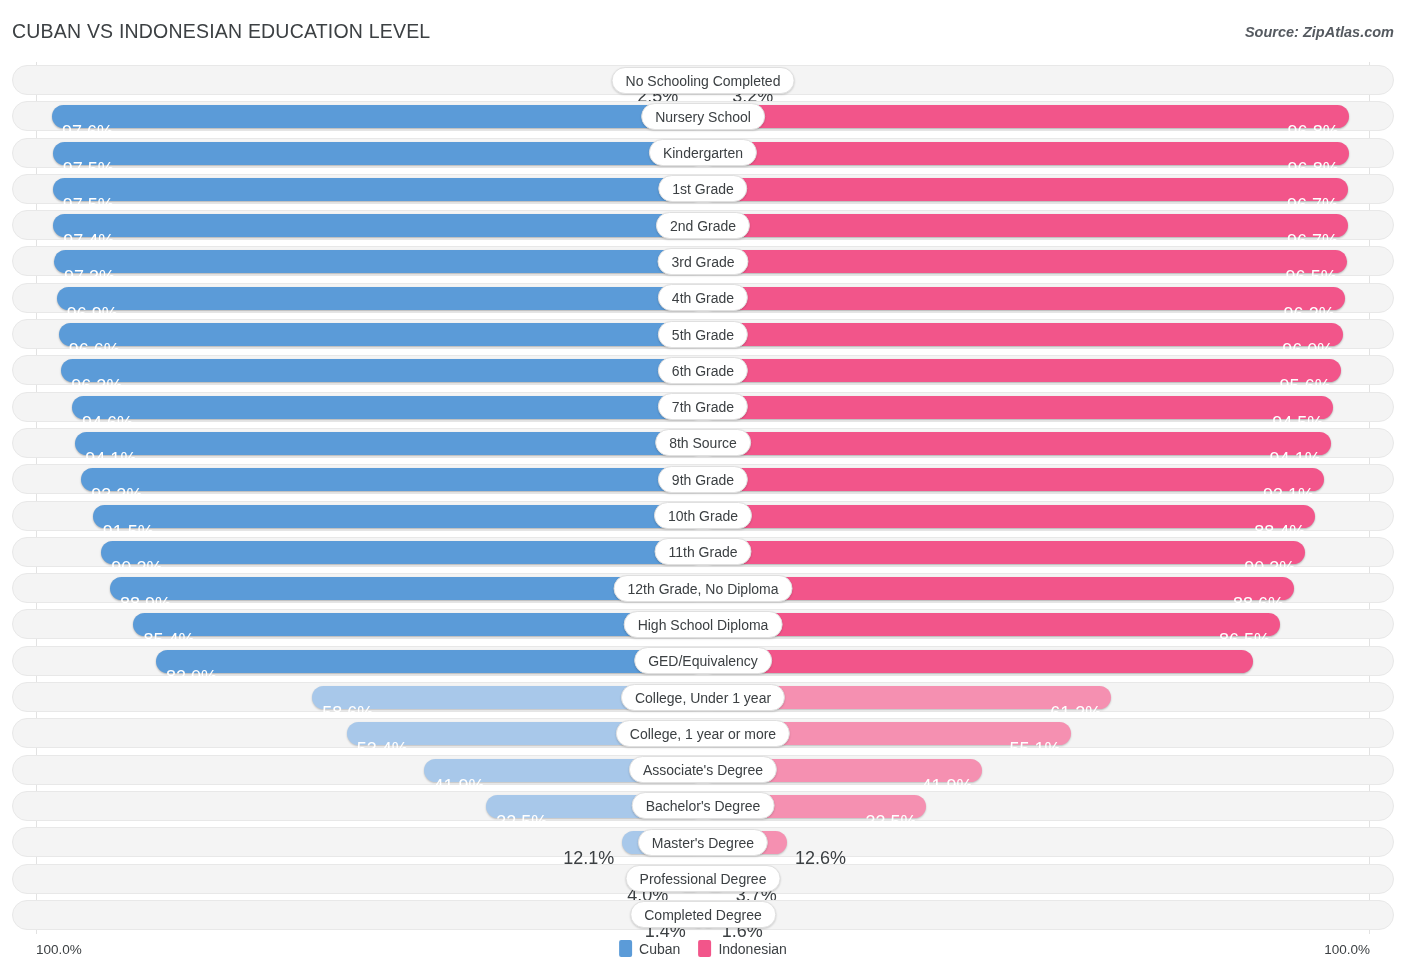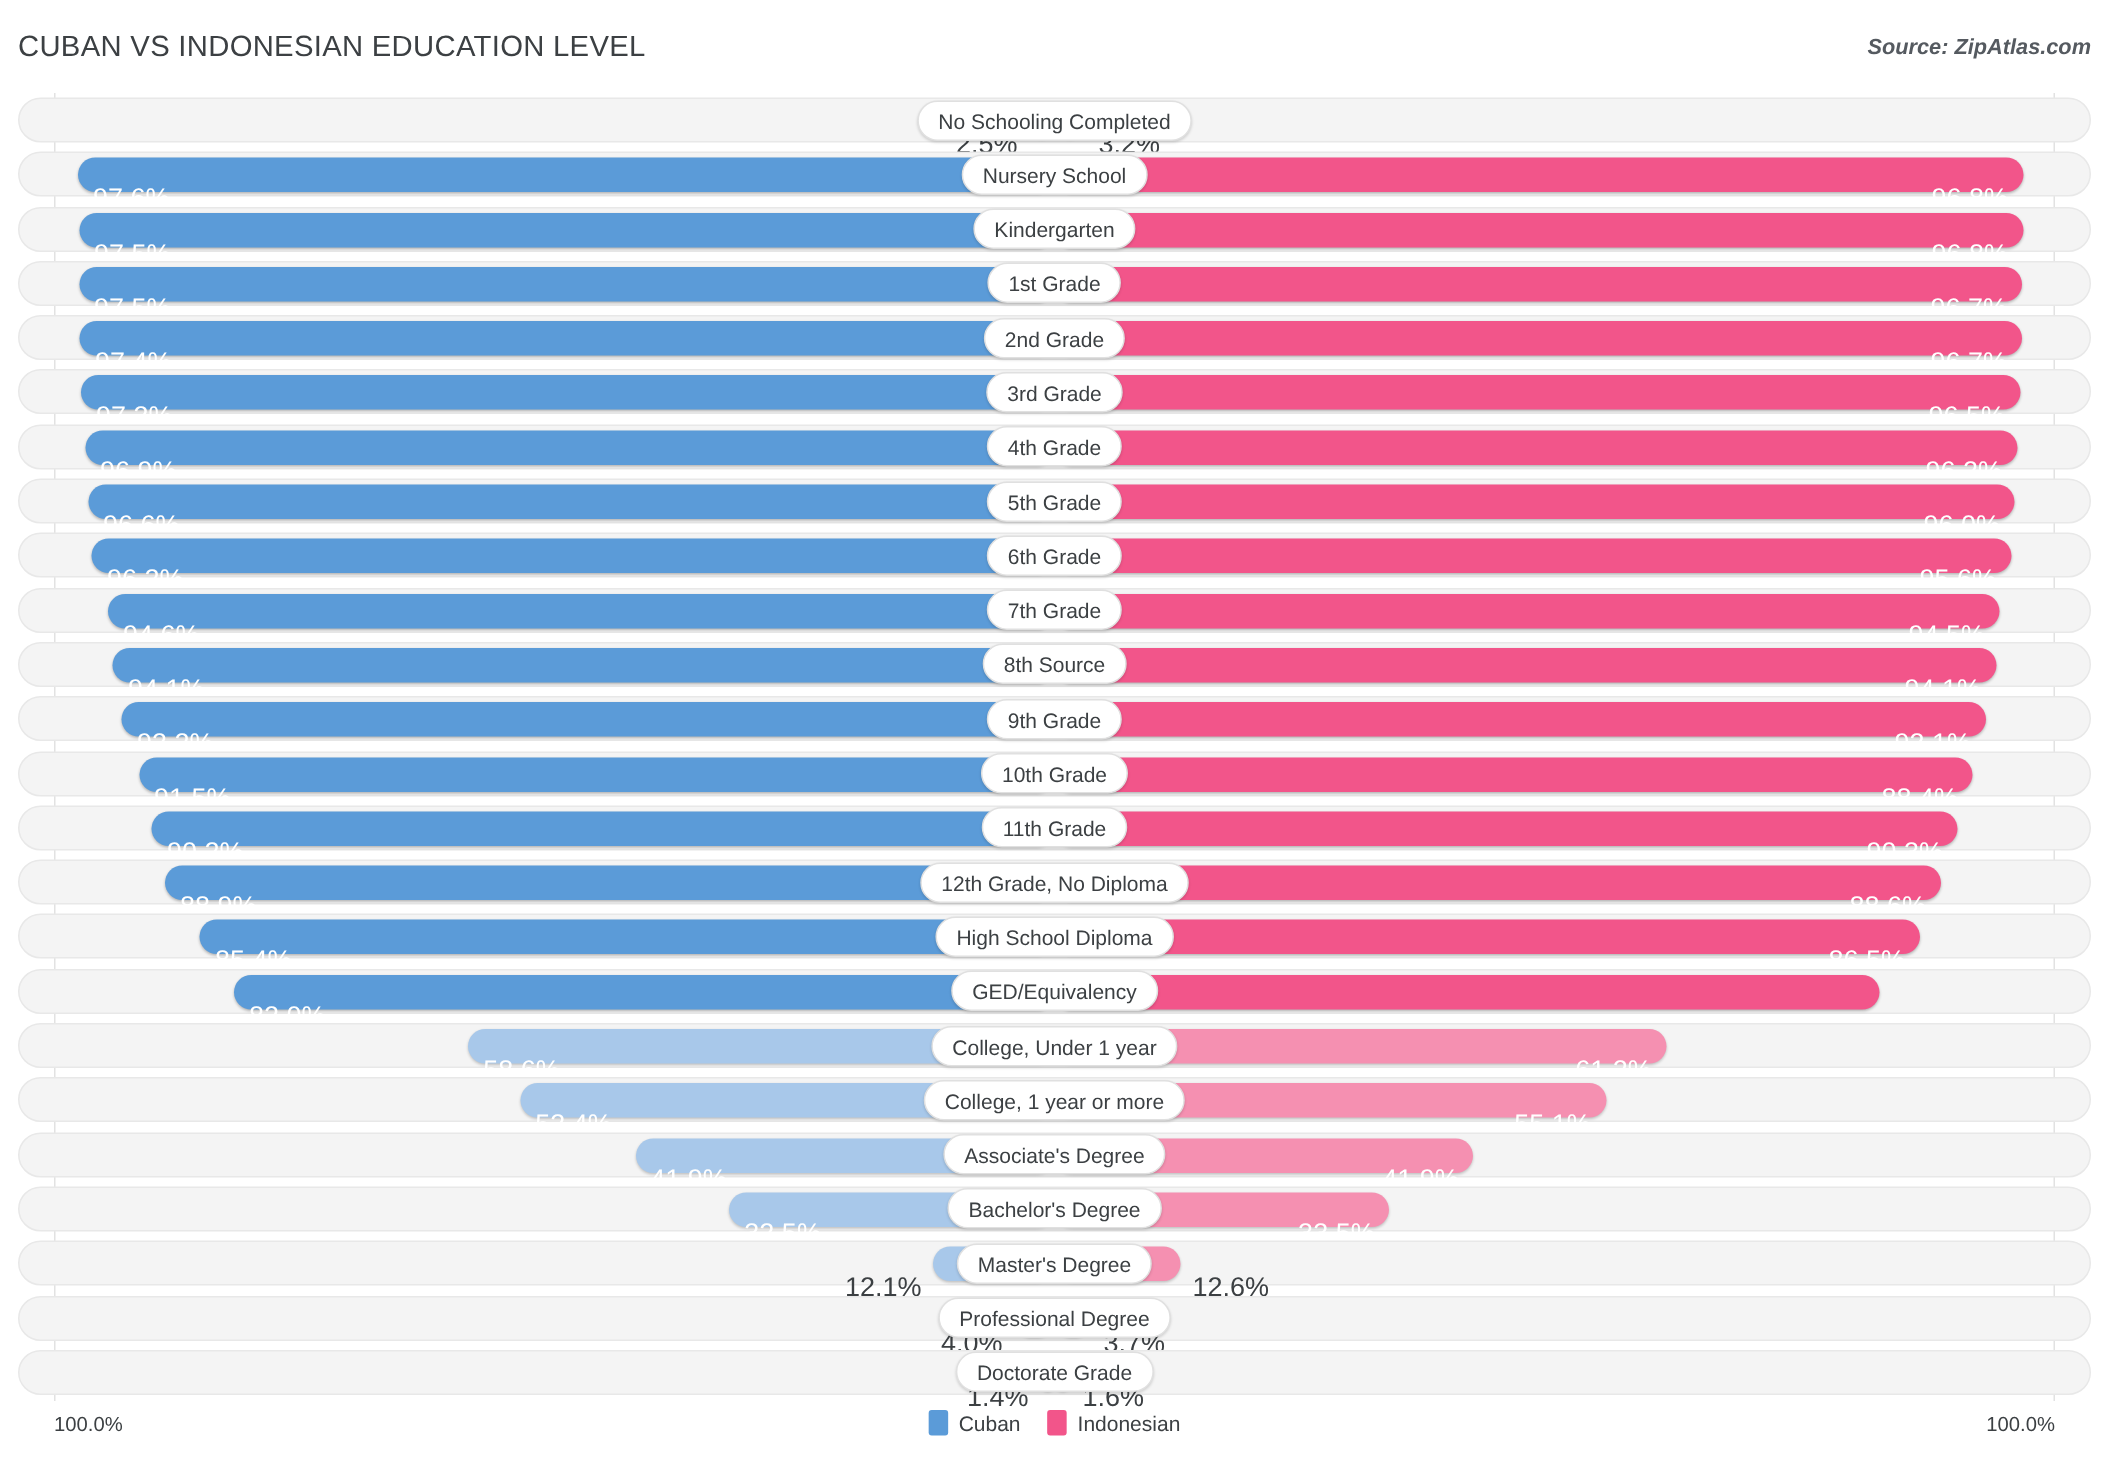--- a/index.html
+++ b/index.html
@@ -317,21 +317,21 @@
           <div class="val lv outside" style="right: 725.68px;">4.0%</div>
           <div class="val rv outside" style="left: 723.679px;">3.7%</div>
           <div class="pill">Professional Degree</div>
         </div>
         <div class="row">
           <div class="track"></div>
           <div class="bar left light" style="width: 9.338px;"></div>
           <div class="bar right light" style="width: 10.672px;"></div>
           <div class="val lv outside" style="right: 708.338px;">1.4%</div>
           <div class="val rv outside" style="left: 709.672px;">1.6%</div>
-          <div class="pill">Doctorate Grade</div>
+          <div class="pill">Completed Degree</div>
         </div>
       </div>
   </div>
 
   <div id="footer">
     <div id="axis-min">100.0%</div>
     <div id="axis-max">100.0%</div>
     <div id="legend">
         <div class="legend-item">
           <span class="swatch" style="background: rgb(91, 155, 216);"></span>

